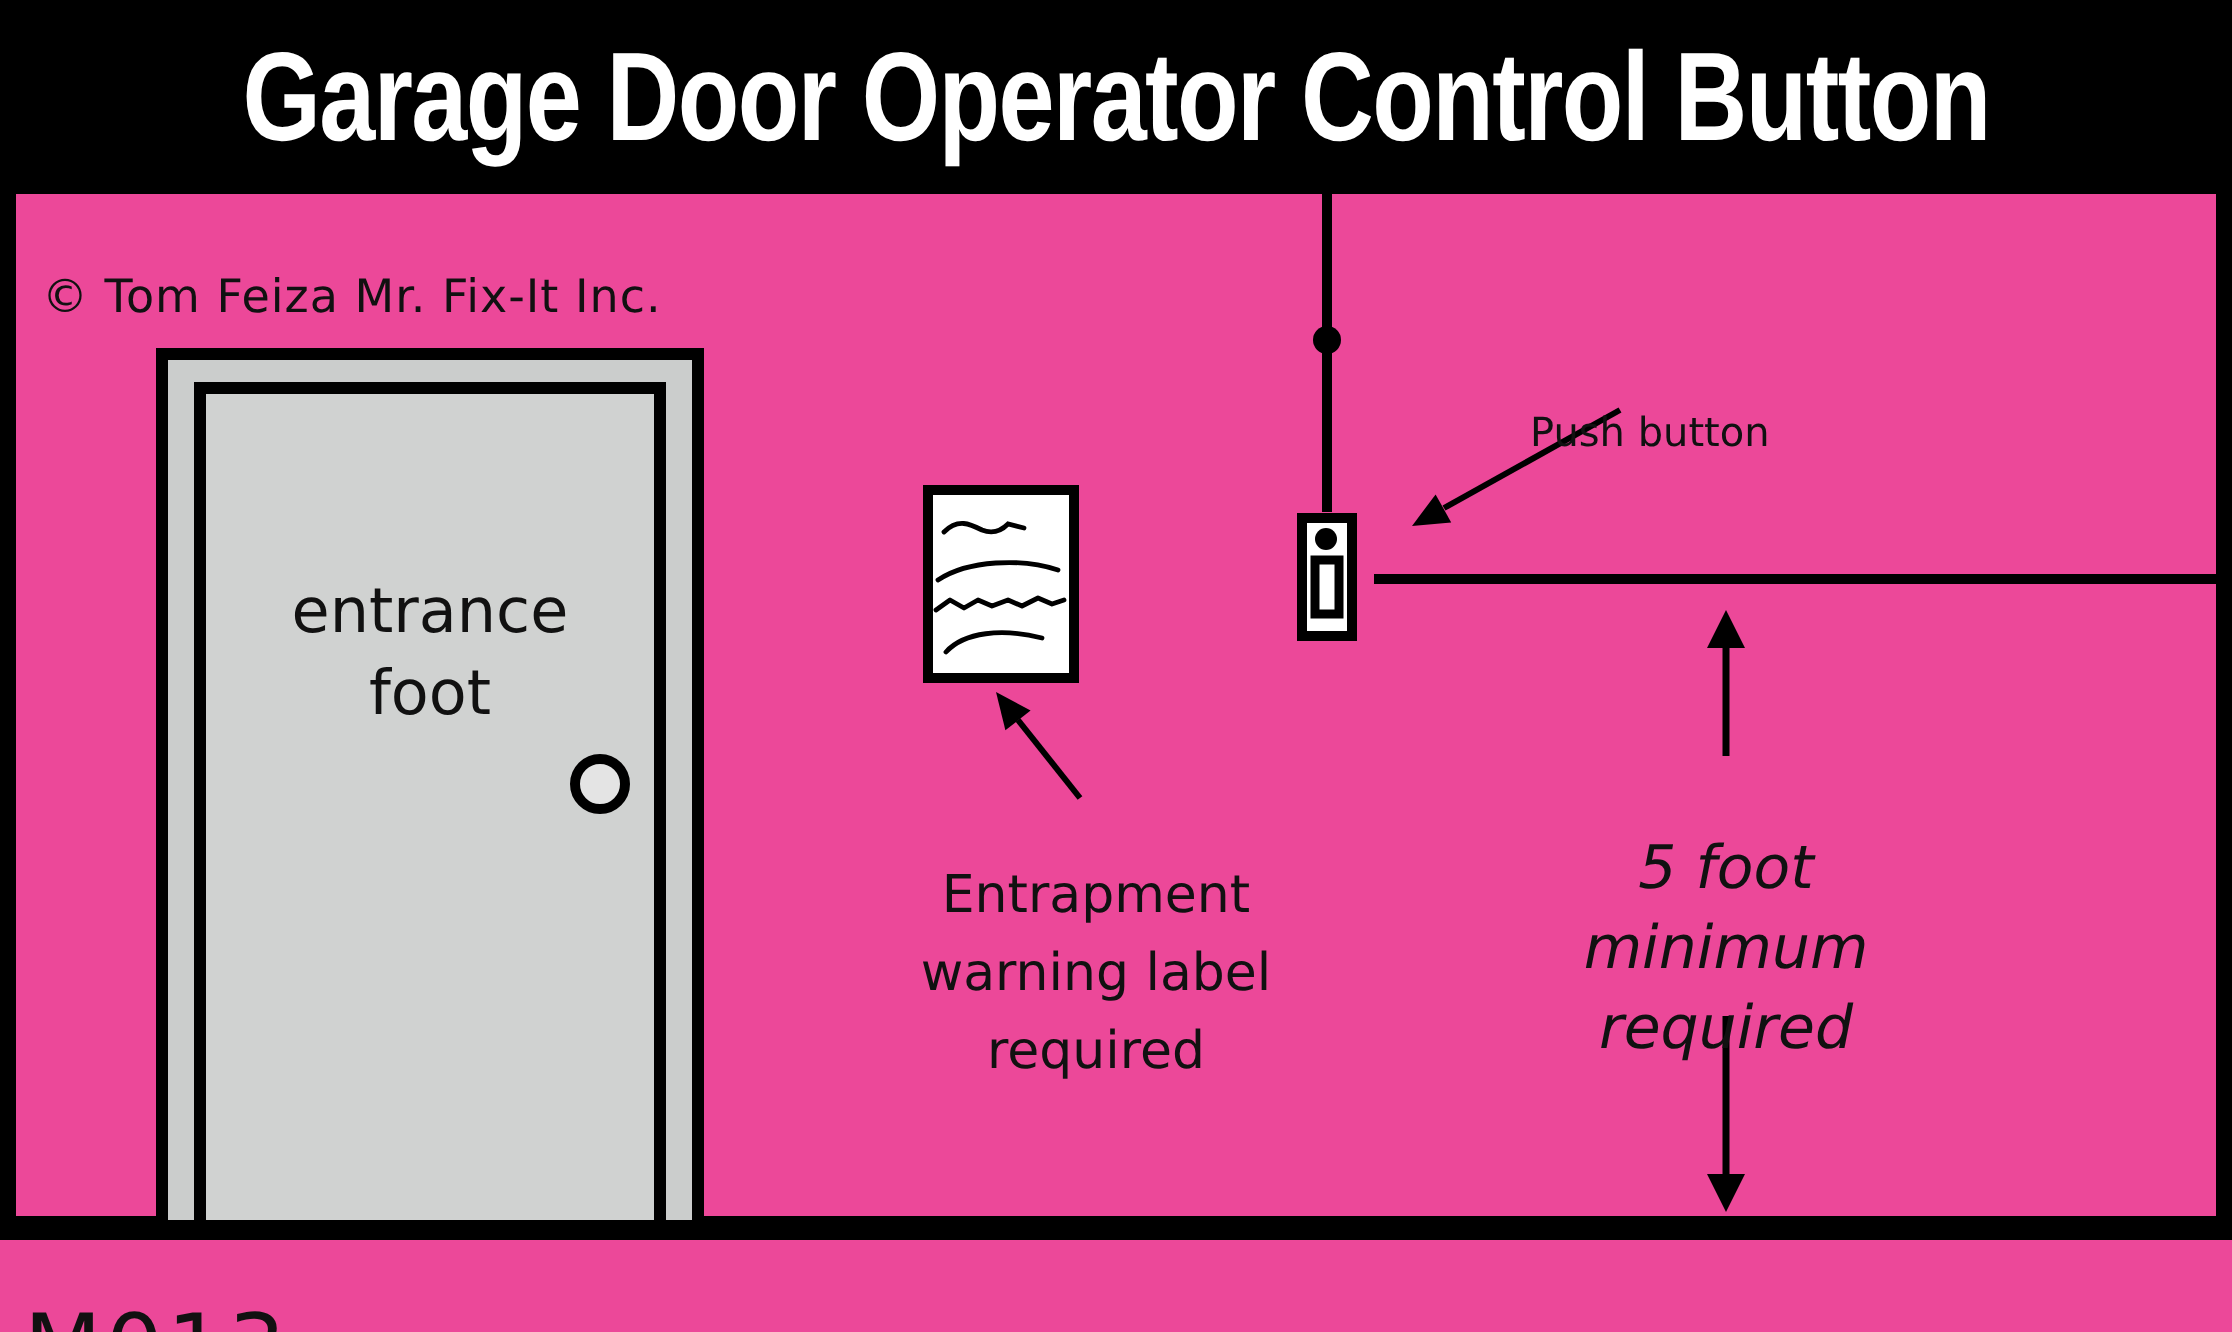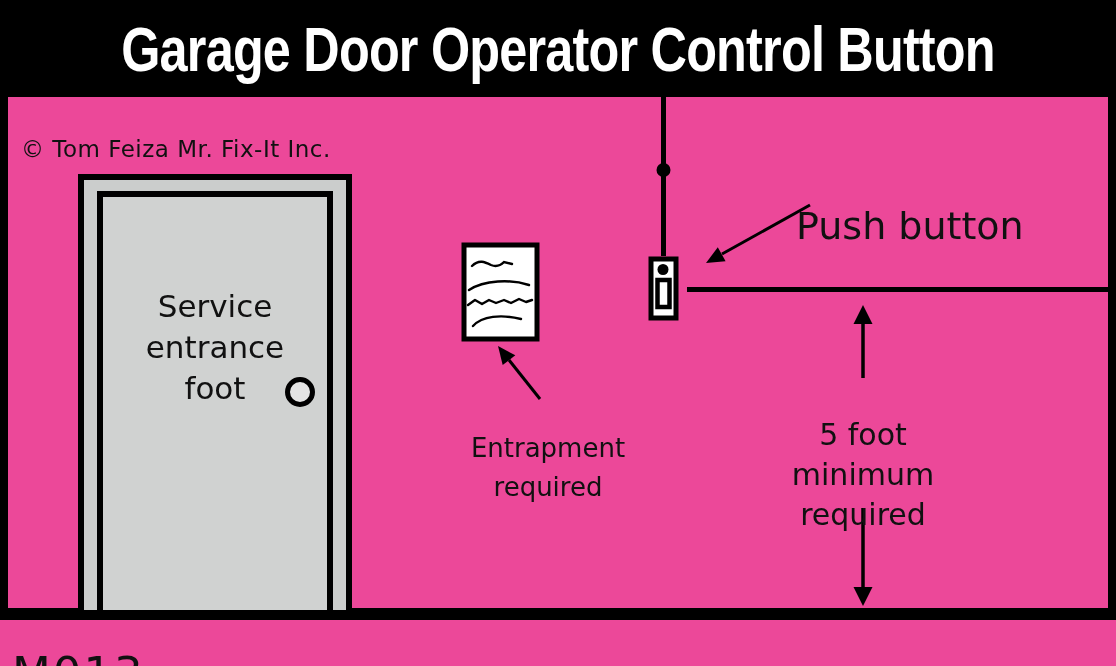--- a/index.html
+++ b/index.html
@@ -42,28 +42,29 @@
     left:115px;top:253px;width:200px;
     font-size:31px;line-height:41px;
     text-align:center;
   }
   .entrapment-label{
     left:426px;top:396px;width:244px;
     font-size:26px;line-height:39px;
     text-align:center;
   }
   .pushbtn-label{
-    left:796px;top:171px;
-    font-size:38px;
+    left:765px;top:171px;
+    font-size:20px;
     white-space:nowrap;
   }
   .clearance-label{
     left:763px;top:382px;width:200px;
     font-size:30px;line-height:40px;
     text-align:center;
+    font-style:italic;
   }
   .figure-id{
     left:12px;top:614px;
     font-size:45px;
     letter-spacing:2px;
     font-weight:normal;
   }
 </style>
 </head>
 <body>
@@ -121,27 +122,27 @@
     </g>
   </svg>
 
   <div class="titlebar">
     <div class="title-text">Garage Door Operator Control Button</div>
   </div>
 
   <div class="hand copyright">© Tom Feiza Mr. Fix-It Inc.</div>
 
   <div class="hand door-label">
-    <div>Service</div>
     <div>entrance</div>
     <div>foot</div>
   </div>
 
   <div class="hand entrapment-label">
     <div>Entrapment</div>
+    <div>warning label</div>
     <div>required</div>
   </div>
 
   <div class="hand pushbtn-label">Push button</div>
 
   <div class="hand clearance-label">
     <div>5 foot</div>
     <div>minimum</div>
     <div>required</div>
   </div>

